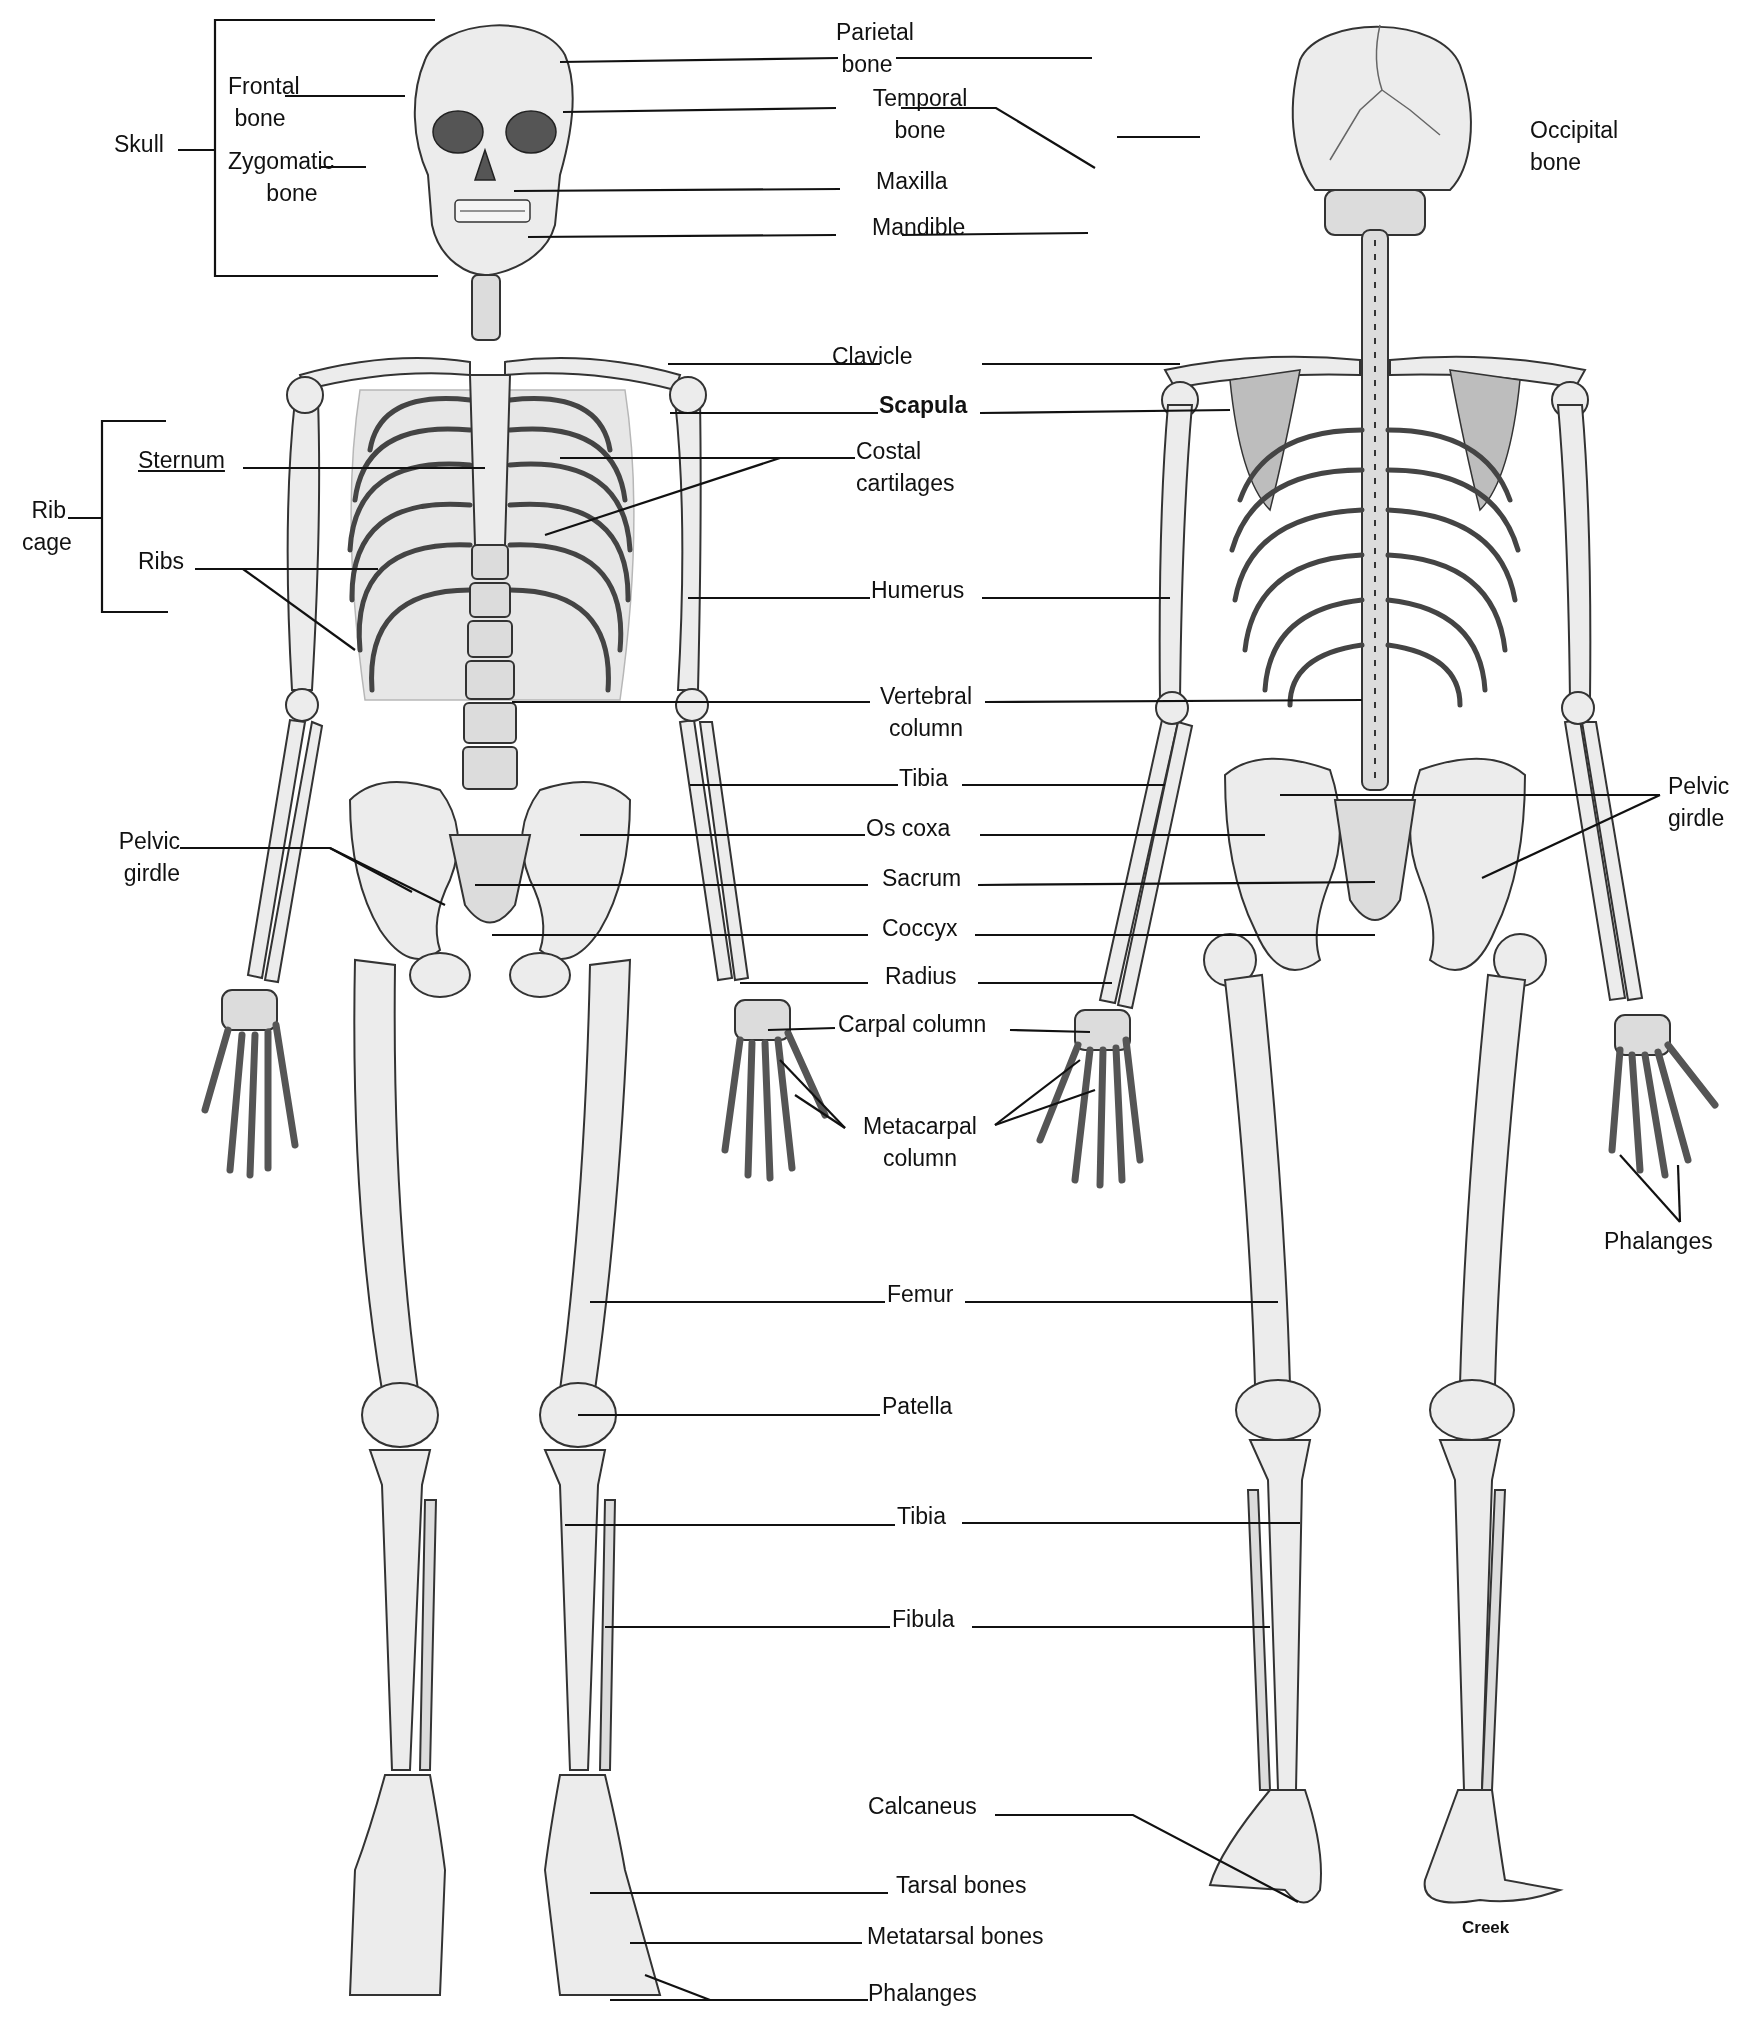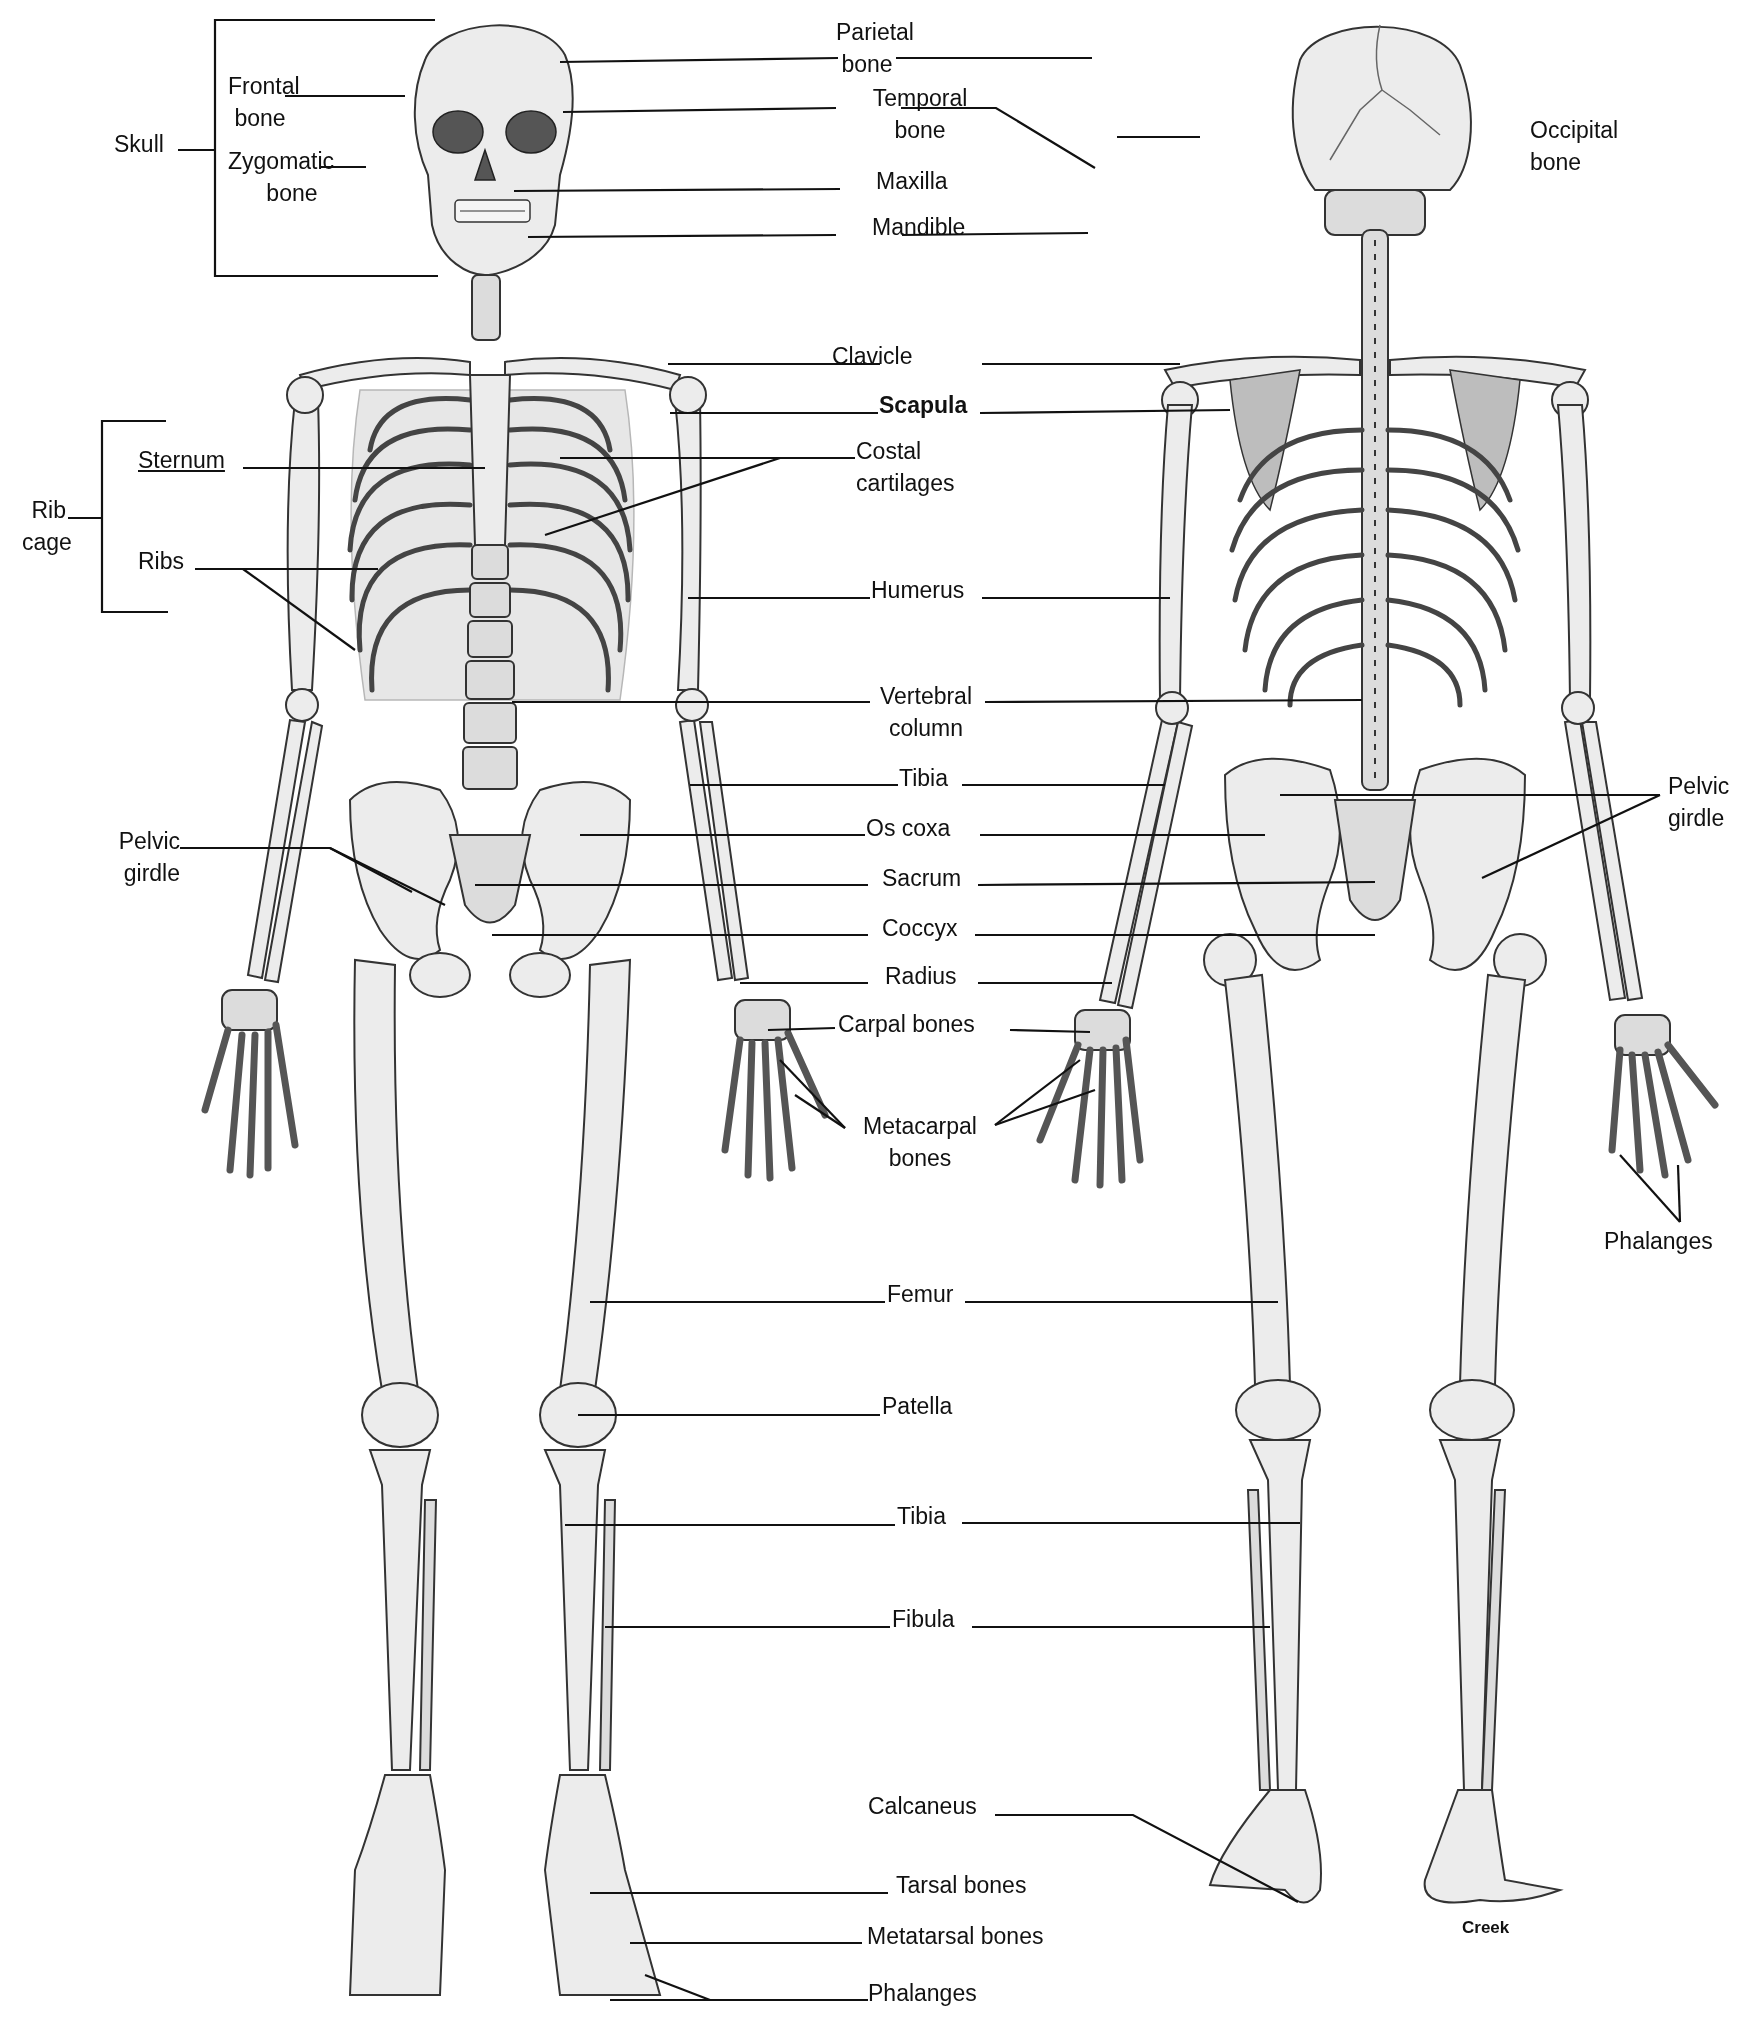--- a/index.html
+++ b/index.html
@@ -309,23 +309,23 @@
   <div class="lbl" style="left:856px; top:435px;">Costal
 cartilages</div>
   <div class="lbl" style="left:871px; top:574px;">Humerus</div>
   <div class="lbl c" style="left:868px; top:680px; width:116px;">Vertebral
 column</div>
   <div class="lbl" style="left:899px; top:762px;">Tibia</div>
   <div class="lbl" style="left:866px; top:812px;">Os coxa</div>
   <div class="lbl" style="left:882px; top:862px;">Sacrum</div>
   <div class="lbl" style="left:882px; top:912px;">Coccyx</div>
   <div class="lbl" style="left:885px; top:960px;">Radius</div>
-  <div class="lbl" style="left:838px; top:1008px;">Carpal bones</div>
+  <div class="lbl" style="left:838px; top:1008px;">Carpal column</div>
   <div class="lbl c" style="left:845px; top:1110px; width:150px;">Metacarpal
-bones</div>
+column</div>
 
   <div class="lbl r" style="left:100px; top:825px; width:80px;">Pelvic
 girdle</div>
   <div class="lbl" style="left:1668px; top:770px;">Pelvic
 girdle</div>
   <div class="lbl" style="left:1604px; top:1225px;">Phalanges</div>
 
   <div class="lbl" style="left:887px; top:1278px;">Femur</div>
   <div class="lbl" style="left:882px; top:1390px;">Patella</div>
   <div class="lbl" style="left:897px; top:1500px;">Tibia</div>

